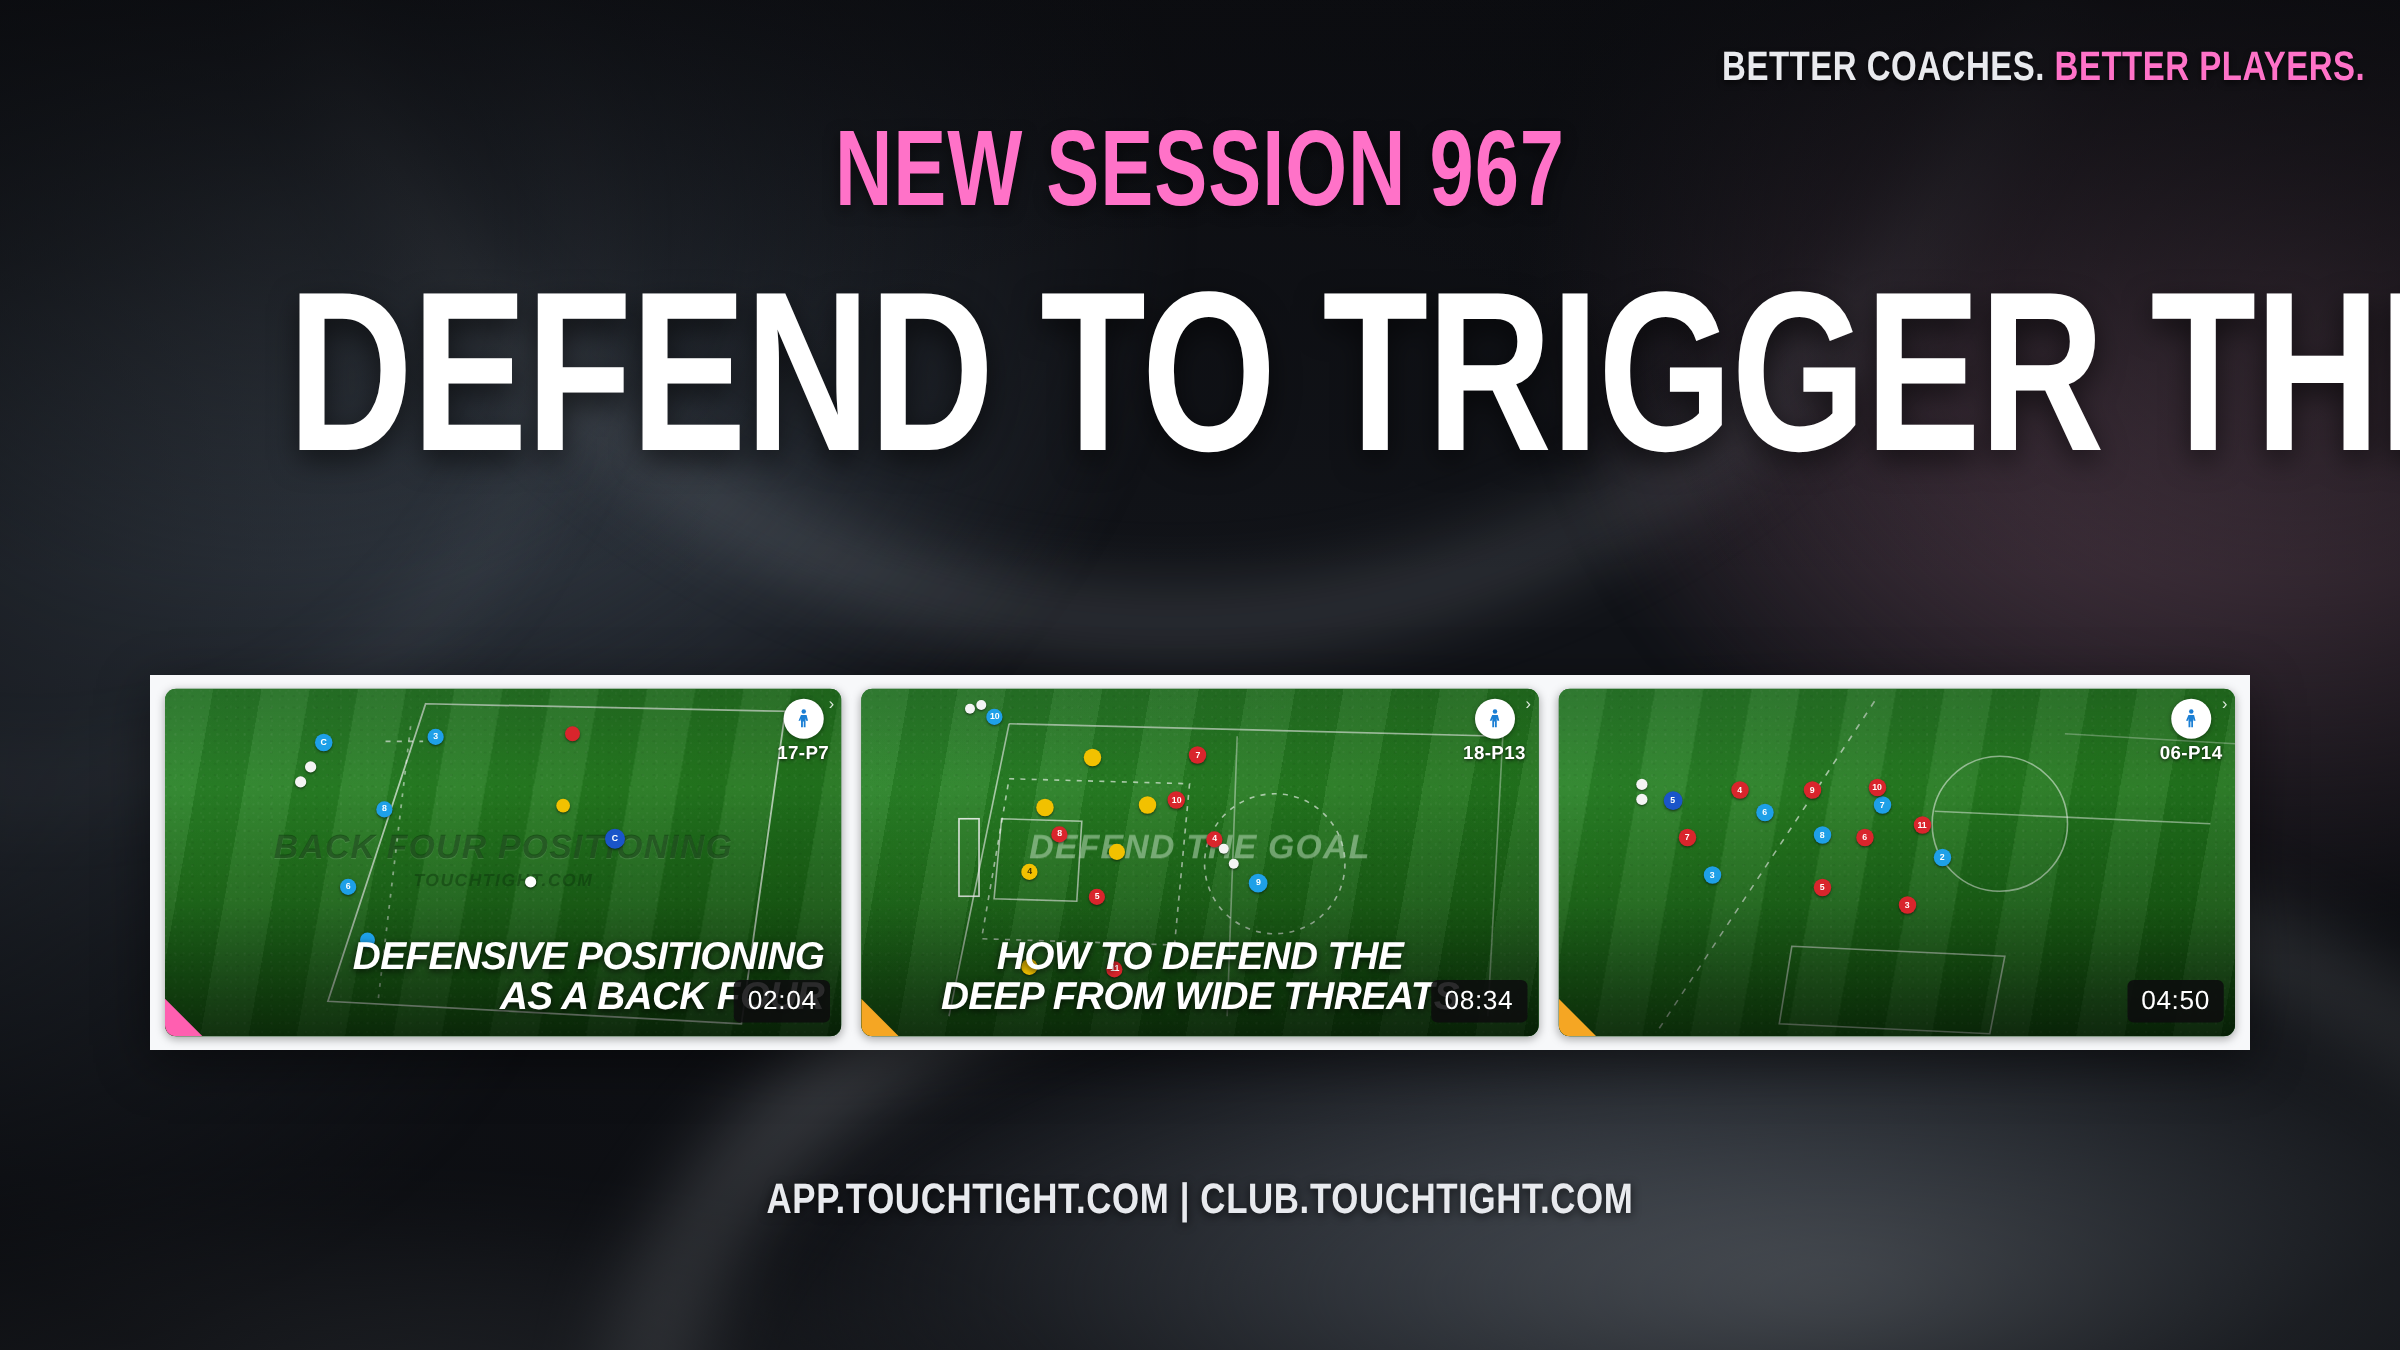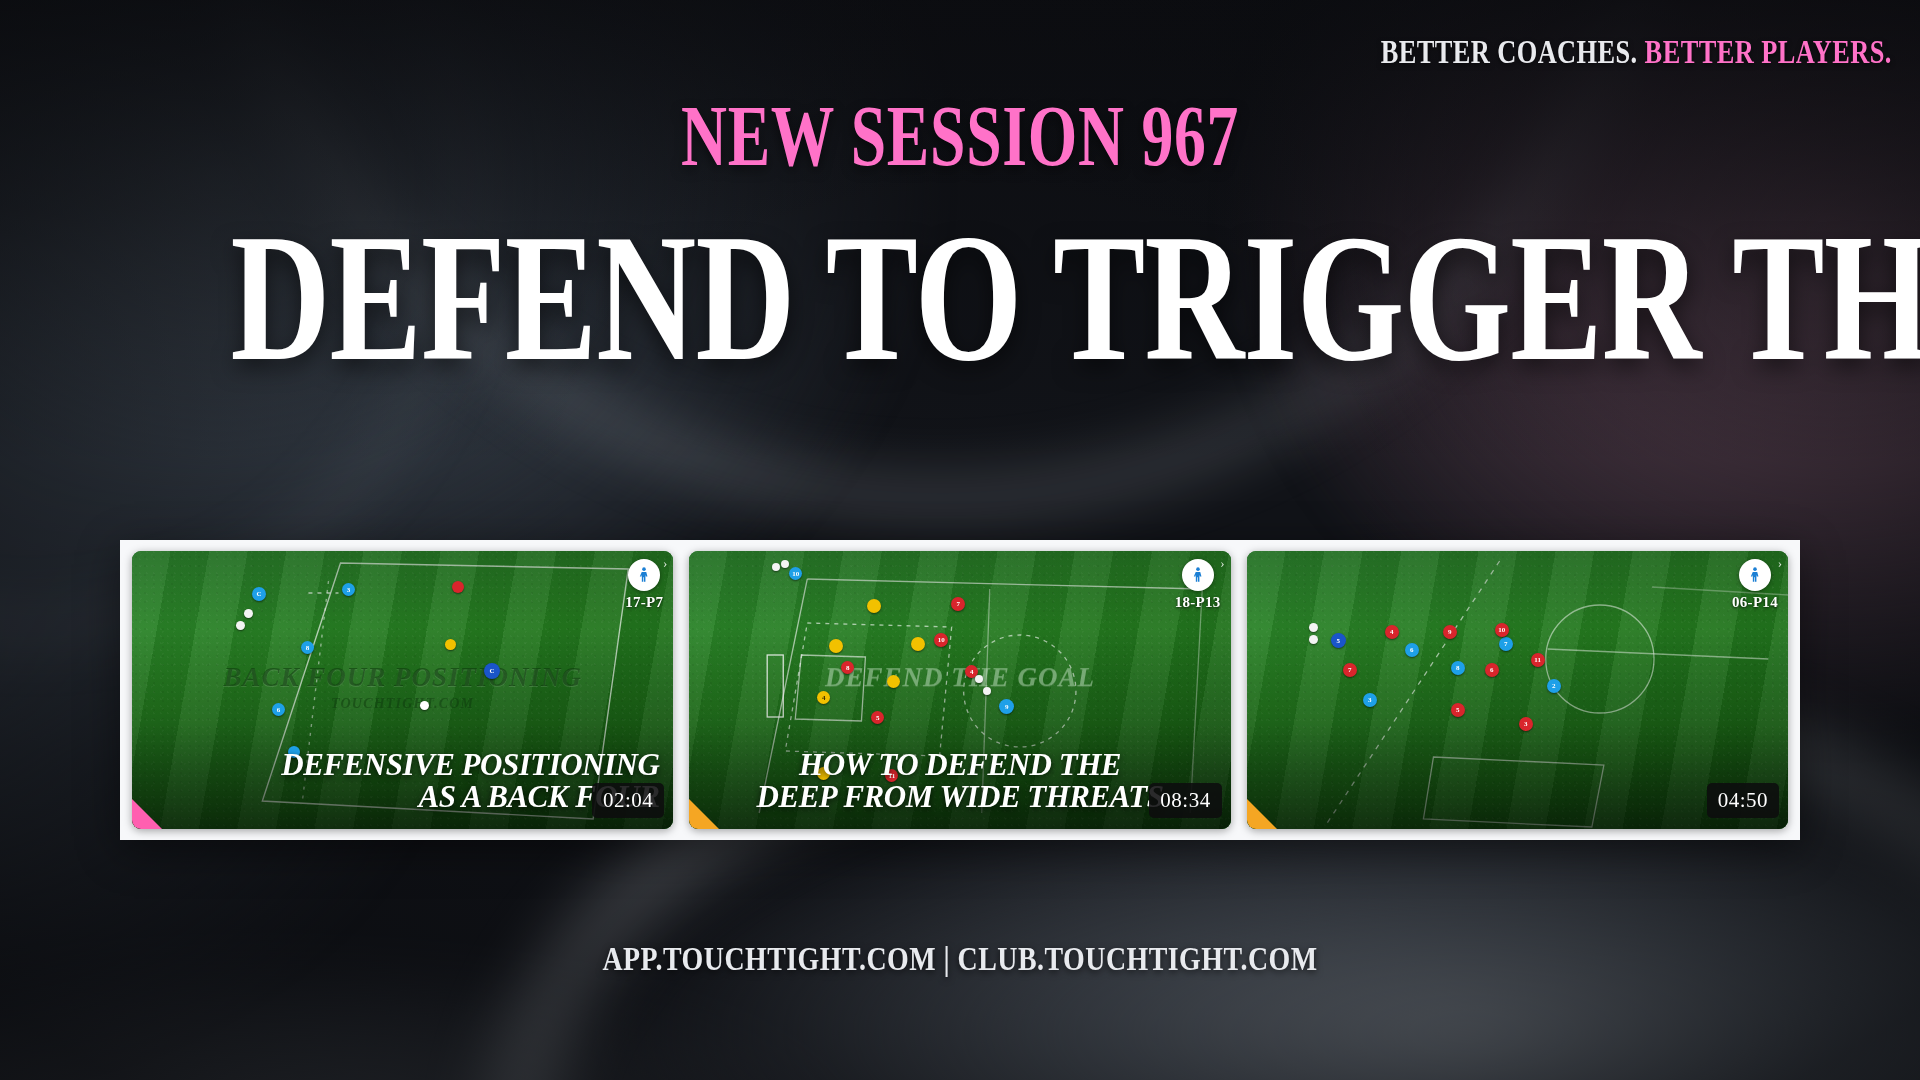--- a/index.html
+++ b/index.html
@@ -36,21 +36,21 @@
   .sw2 { width:1700px; height:1000px; left:480px; top:640px; border-width:70px;
          border-color:rgba(205,212,220,.30); }
   .sw3 { width:900px; height:900px; left:-420px; top:-260px; border-width:26px;
          border-color:rgba(150,160,172,.18); }
   .vig { position:absolute; inset:0;
     background:radial-gradient(ellipse 1300px 820px at 50% 42%, rgba(0,0,0,0) 30%, rgba(8,9,12,.72) 100%); }
   .darktop { position:absolute; left:0; right:0; top:0; height:460px;
     background:linear-gradient(180deg, rgba(12,13,17,.88) 0%, rgba(12,13,17,.55) 45%, rgba(12,13,17,0) 100%); }
 
   
-  #content { position:relative; width:1920px; height:1078px;font-family:Liberation Serif, serif; }
+  #content { position:relative; width:1920px; height:1078px; }
 
   .tagline {
     position:absolute; right:28px; top:34px;
     font-size:33px; font-weight:700; letter-spacing:.5px;
     font-stretch:condensed;
     transform:scaleX(.80); transform-origin:right center;
     white-space:nowrap;
     text-shadow:0 2px 6px rgba(0,0,0,.6);
   }
   .tagline .w { color:#e9eaee; }

